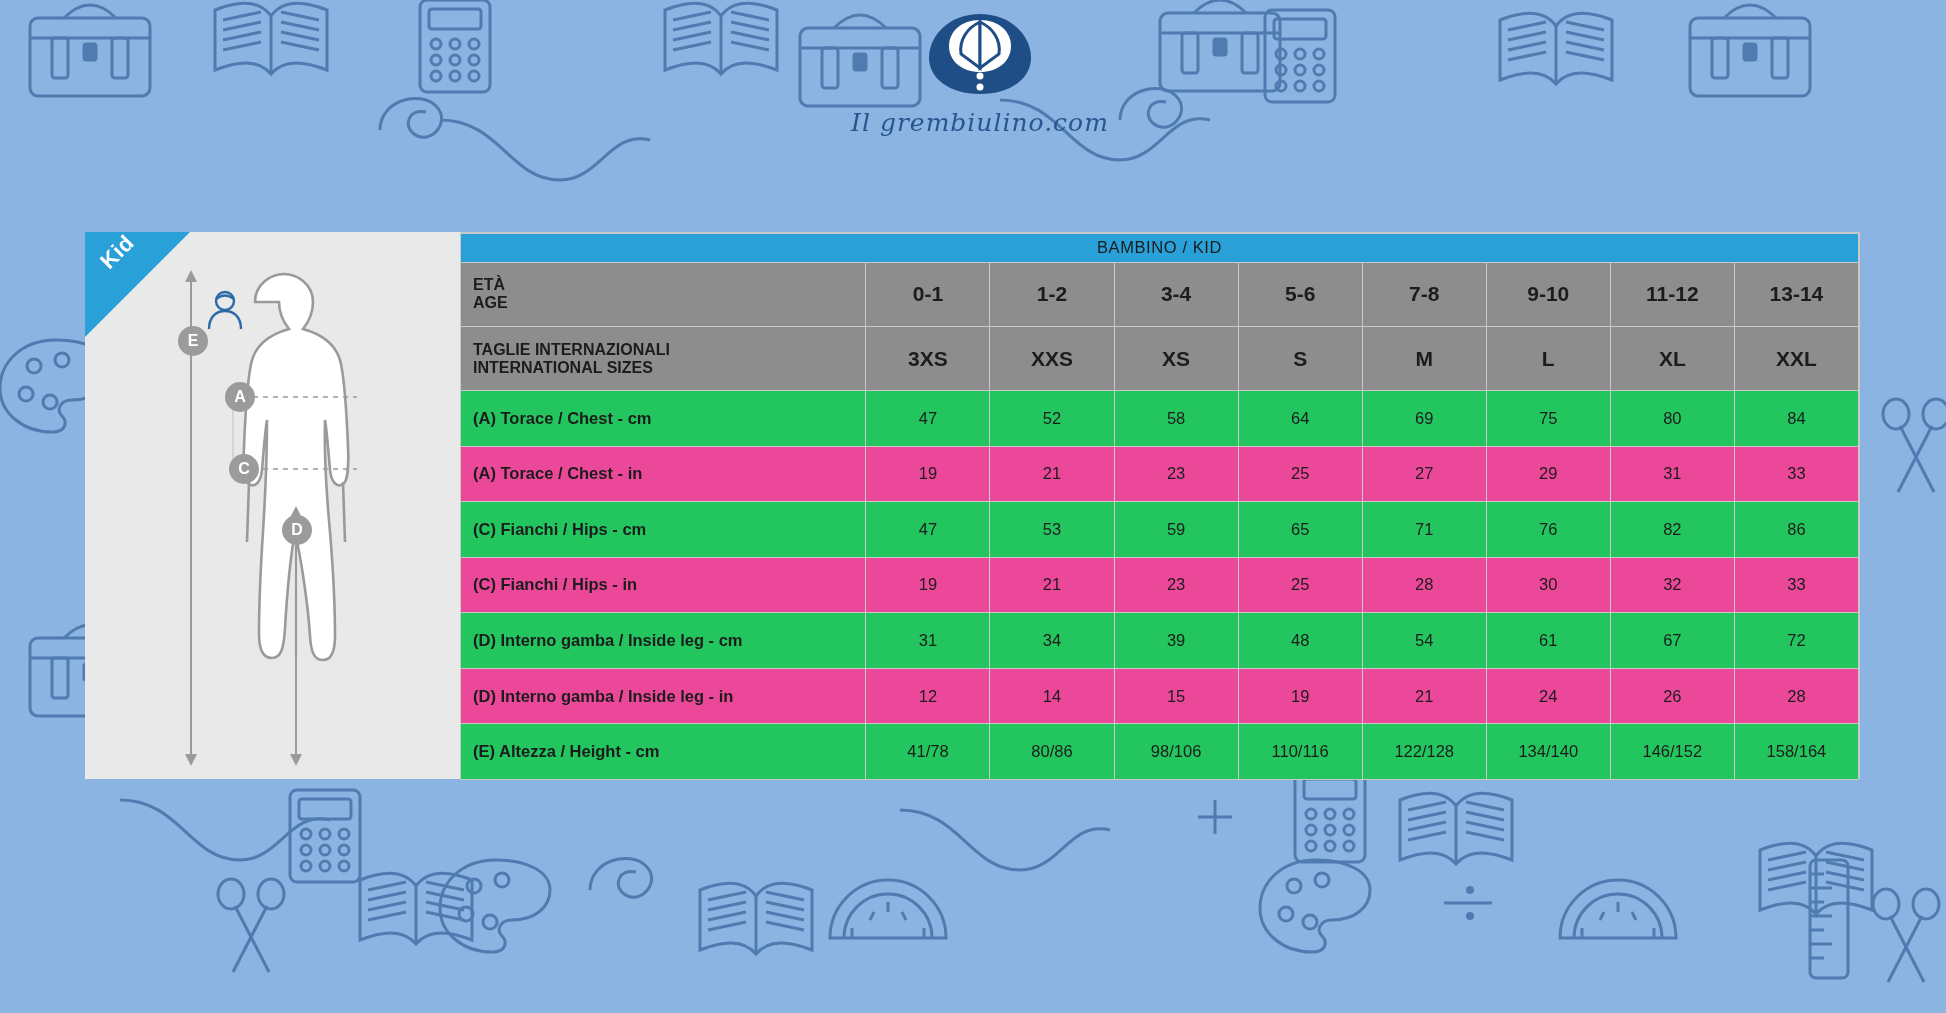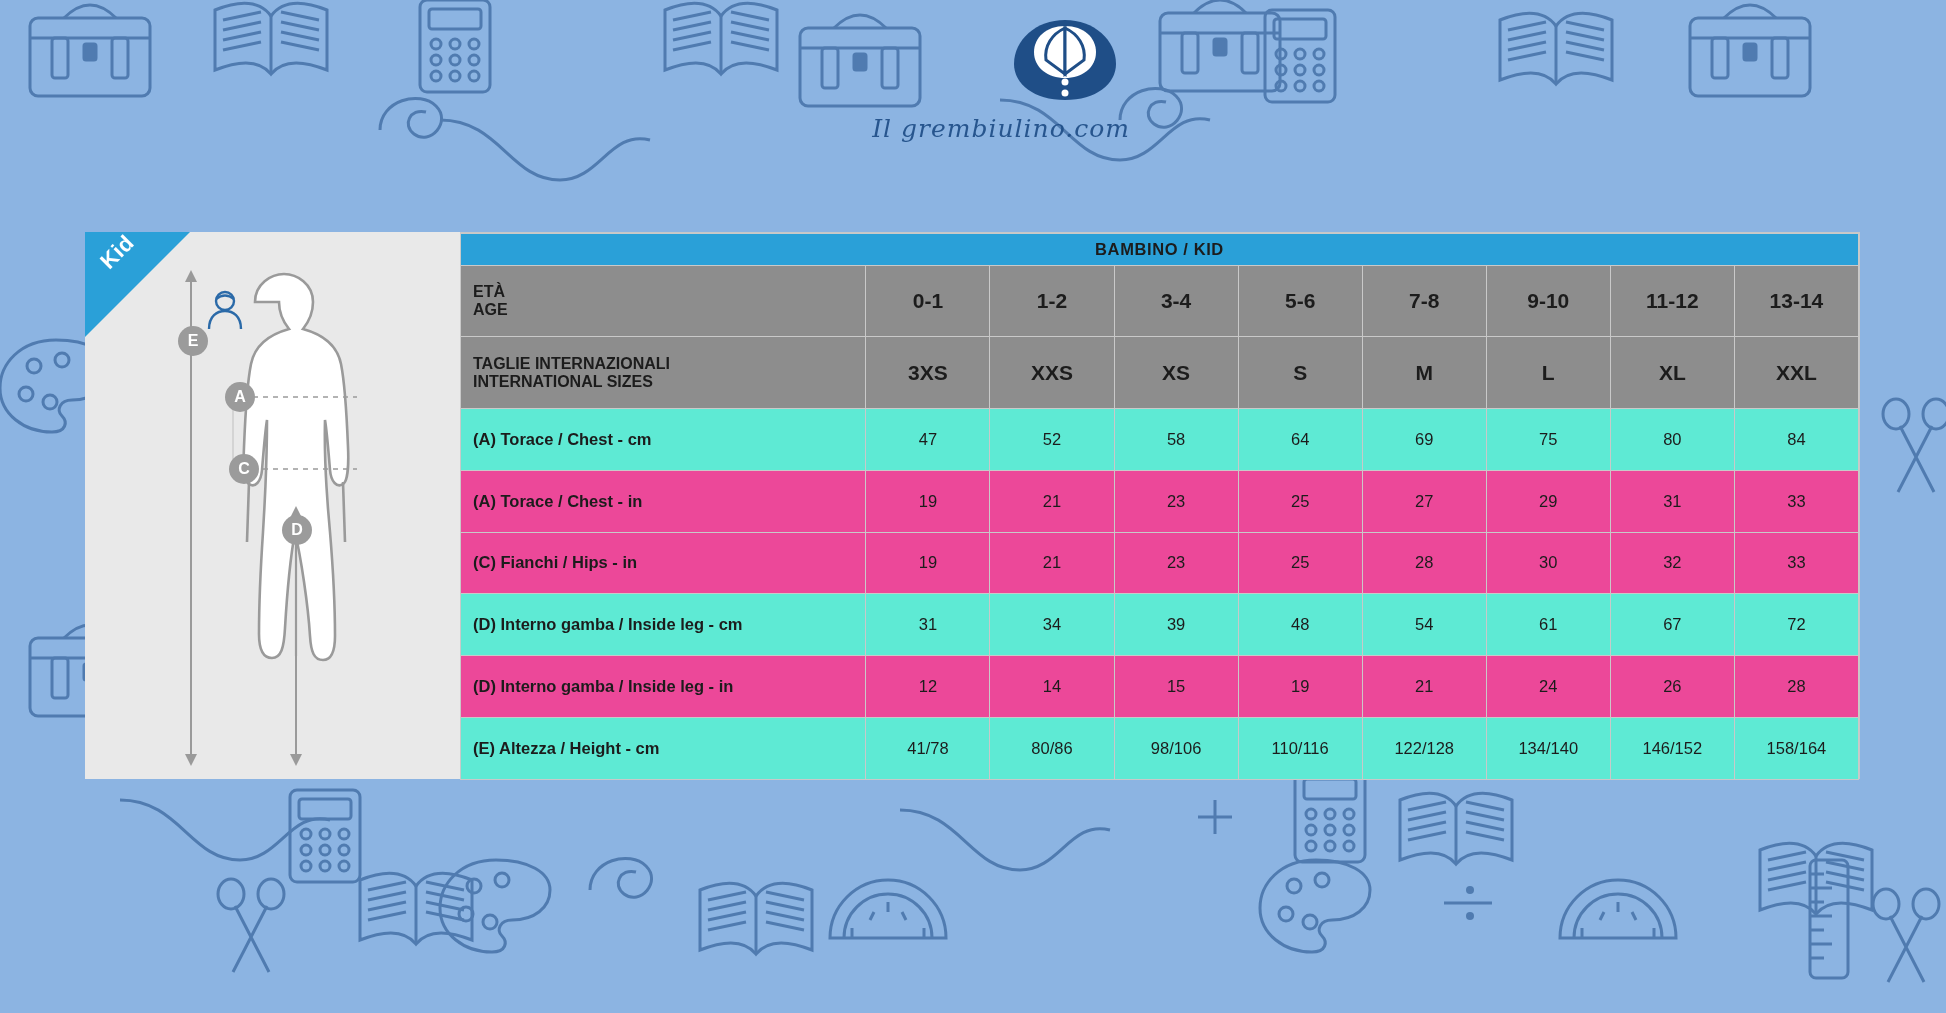--- a/index.html
+++ b/index.html
@@ -14,24 +14,24 @@
   
   #bg-doodles {
     position: absolute; left: 0; top: 0;
     width: 1946px; height: 1013px;
     z-index: 0;
   }
 
   
   #logo-area {
     position: absolute;
-    left: 830px; top: 16px;
+    left: 830px; top: 10px;
     width: 300px; height: 160px;
     z-index: 3;
-    text-align: right;
+    text-align: center;
   }
   #logo-text {
     font-family: "DejaVu Serif", serif;
     font-style: italic;
     font-size: 25px;
     color: #1f4e87;
     letter-spacing: 1px;
     margin-top: 4px;
     opacity: .92;
   }
@@ -90,21 +90,21 @@
   table.size-table td, table.size-table th {
     border: 1px solid #c9c9c9;
     font-size: 16.5px;
     color: #1c1c1c;
     text-align: center;
     padding: 0 4px;
   }
   .title-row td {
     background: #2aa0d8;
     color: #ffffff;
-    font-weight: bold;
+    font-weight: normal;
     font-size: 19px;
     letter-spacing: .6px;
     height: 27px;
     border-color: #2aa0d8;
   }
   .hdr-row td {
     background: #8d8d8d;
     color: #ffffff;
     font-weight: bold;
     height: 60px;
@@ -117,21 +117,21 @@
     line-height: 1.12;
   }
   .hdr-row td.size-cell { font-size: 21px; }
   .data-row td { height: 52px; }
   .data-row td.label-cell {
     text-align: left;
     padding-left: 12px;
     font-weight: bold;
     font-size: 16.5px;
   }
-  .data-row.odd td { background: #5eead4; }
+  .data-row.odd td { background: #22c55e; }
   .data-row.even td { background: #ec4899; }
 
   
   .letter-badge {
     position: absolute;
     width: 30px; height: 30px;
     border-radius: 50%;
     background: #9b9b9b;
     color: #ffffff;
     font-weight: bold;
@@ -367,20 +367,31 @@
           <td>19</td>
           <td>21</td>
           <td>23</td>
           <td>25</td>
           <td>27</td>
           <td>29</td>
           <td>31</td>
           <td>33</td>
         </tr>
 
+        <tr class="data-row odd">
+          <td class="label-cell">(C) Fianchi / Hips - cm</td>
+          <td>47</td>
+          <td>53</td>
+          <td>59</td>
+          <td>65</td>
+          <td>71</td>
+          <td>76</td>
+          <td>82</td>
+          <td>86</td>
+        </tr>
 
         <tr class="data-row even">
           <td class="label-cell">(C) Fianchi / Hips - in</td>
           <td>19</td>
           <td>21</td>
           <td>23</td>
           <td>25</td>
           <td>28</td>
           <td>30</td>
           <td>32</td>

